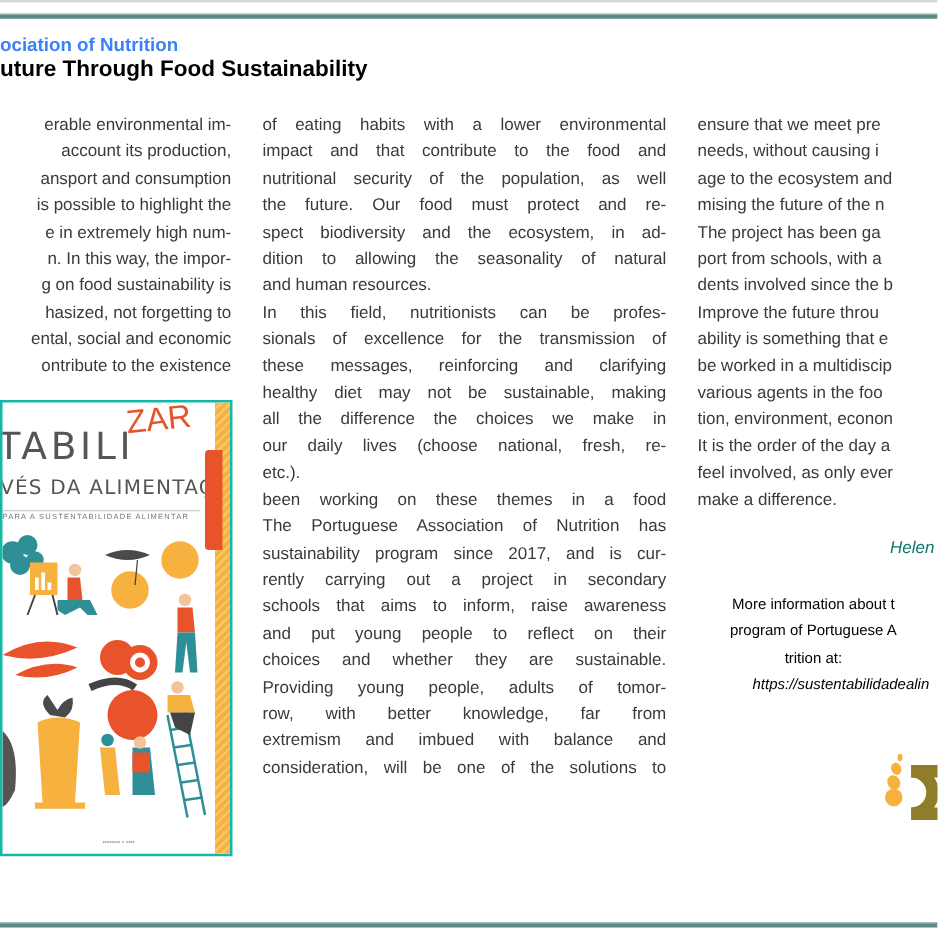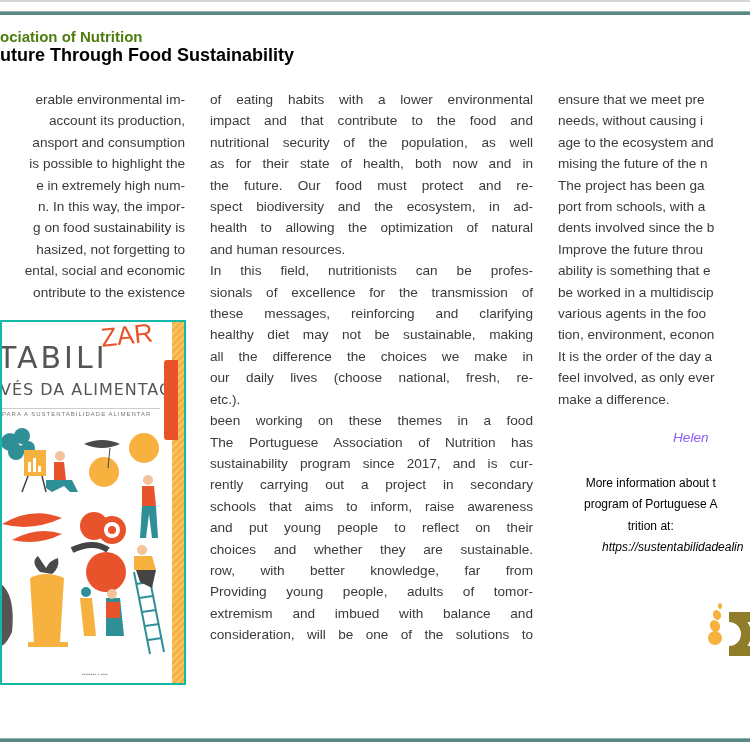--- a/index.html
+++ b/index.html
@@ -35,21 +35,21 @@
       left: 0; top: 738px;
       width: 750px; height: 3px;
       background: #5b8a86;
       border-top: 1px solid #8fb0ad;
     }
     .kicker {
       position: absolute;
       left: 0; top: 28px;
       font-size: 15px;
       font-weight: bold;
-      color: #4d7c0f;
+      color: #3b82f6;
       white-space: nowrap;
     }
     .headline {
       position: absolute;
       left: 0; top: 45px;
       font-size: 18px;
       font-weight: bold;
       color: #000000;
       white-space: nowrap;
     }
@@ -68,24 +68,24 @@
     .col .line.last {
       text-align-last: left;
     }
     .col1 { left: -2px; top: 89px; width: 187px; text-align: right; }
     .col1 .line { text-align: right; text-align-last: right; }
     .col2 { left: 210px; top: 89px; width: 323px; }
     .col3 { left: 558px; top: 89px; width: 200px; overflow: hidden; }
     .col3 .line { text-align: left; text-align-last: left; }
     .signature {
       position: absolute;
-      left: 673px; top: 430px;
+      left: 712px; top: 430px;
       font-size: 13.6px;
       font-style: italic;
-      color: #8b5cf6;
+      color: #0f766e;
       white-space: nowrap;
     }
     .more-info {
       position: absolute;
       left: 558px; top: 473px;
       font-size: 12px;
       line-height: 21.4px;
       color: #000000;
       white-space: nowrap;
       text-align: center;
@@ -265,41 +265,40 @@
     </svg>
     <div class="book-footer">▪▪▪▪▪▪▪▪ ▪ ▪▪▪▪</div>
     <div class="book-spine"></div>
     <div class="book-tab"></div>
   </div>
 
   <div class="col col2">
     <span class="line">of eating habits with a lower environmental</span>
     <span class="line">impact and that contribute to the food and</span>
     <span class="line">nutritional security of the population, as well</span>
-    <span class="line">as for their state of health, both now and in</span>
     <span class="line">the future. Our food must protect and re-</span>
     <span class="line">spect biodiversity and the ecosystem, in ad-</span>
-    <span class="line">health to allowing the optimization of natural</span>
+    <span class="line">dition to allowing the seasonality of natural</span>
     <span class="line last">and human resources.</span>
     <span class="line">In this field, nutritionists can be profes-</span>
     <span class="line">sionals of excellence for the transmission of</span>
     <span class="line">these messages, reinforcing and clarifying</span>
     <span class="line">healthy diet may not be sustainable, making</span>
     <span class="line">all the difference the choices we make in</span>
     <span class="line">our daily lives (choose national, fresh, re-</span>
     <span class="line last">etc.).</span>
     <span class="line">been working on these themes in a food</span>
     <span class="line">The Portuguese Association of Nutrition has</span>
     <span class="line">sustainability program since 2017, and is cur-</span>
     <span class="line">rently carrying out a project in secondary</span>
     <span class="line">schools that aims to inform, raise awareness</span>
     <span class="line">and put young people to reflect on their</span>
     <span class="line">choices and whether they are sustainable.</span>
+    <span class="line">Providing young people, adults of tomor-</span>
     <span class="line">row, with better knowledge, far from</span>
-    <span class="line">Providing young people, adults of tomor-</span>
     <span class="line">extremism and imbued with balance and</span>
     <span class="line">consideration, will be one of the solutions to</span>
   </div>
 
   <div class="col col3">
     <span class="line">ensure that we meet pre</span>
     <span class="line">needs, without causing i</span>
     <span class="line">age to the ecosystem and</span>
     <span class="line">mising the future of the n</span>
     <span class="line">The project has been ga</span>

